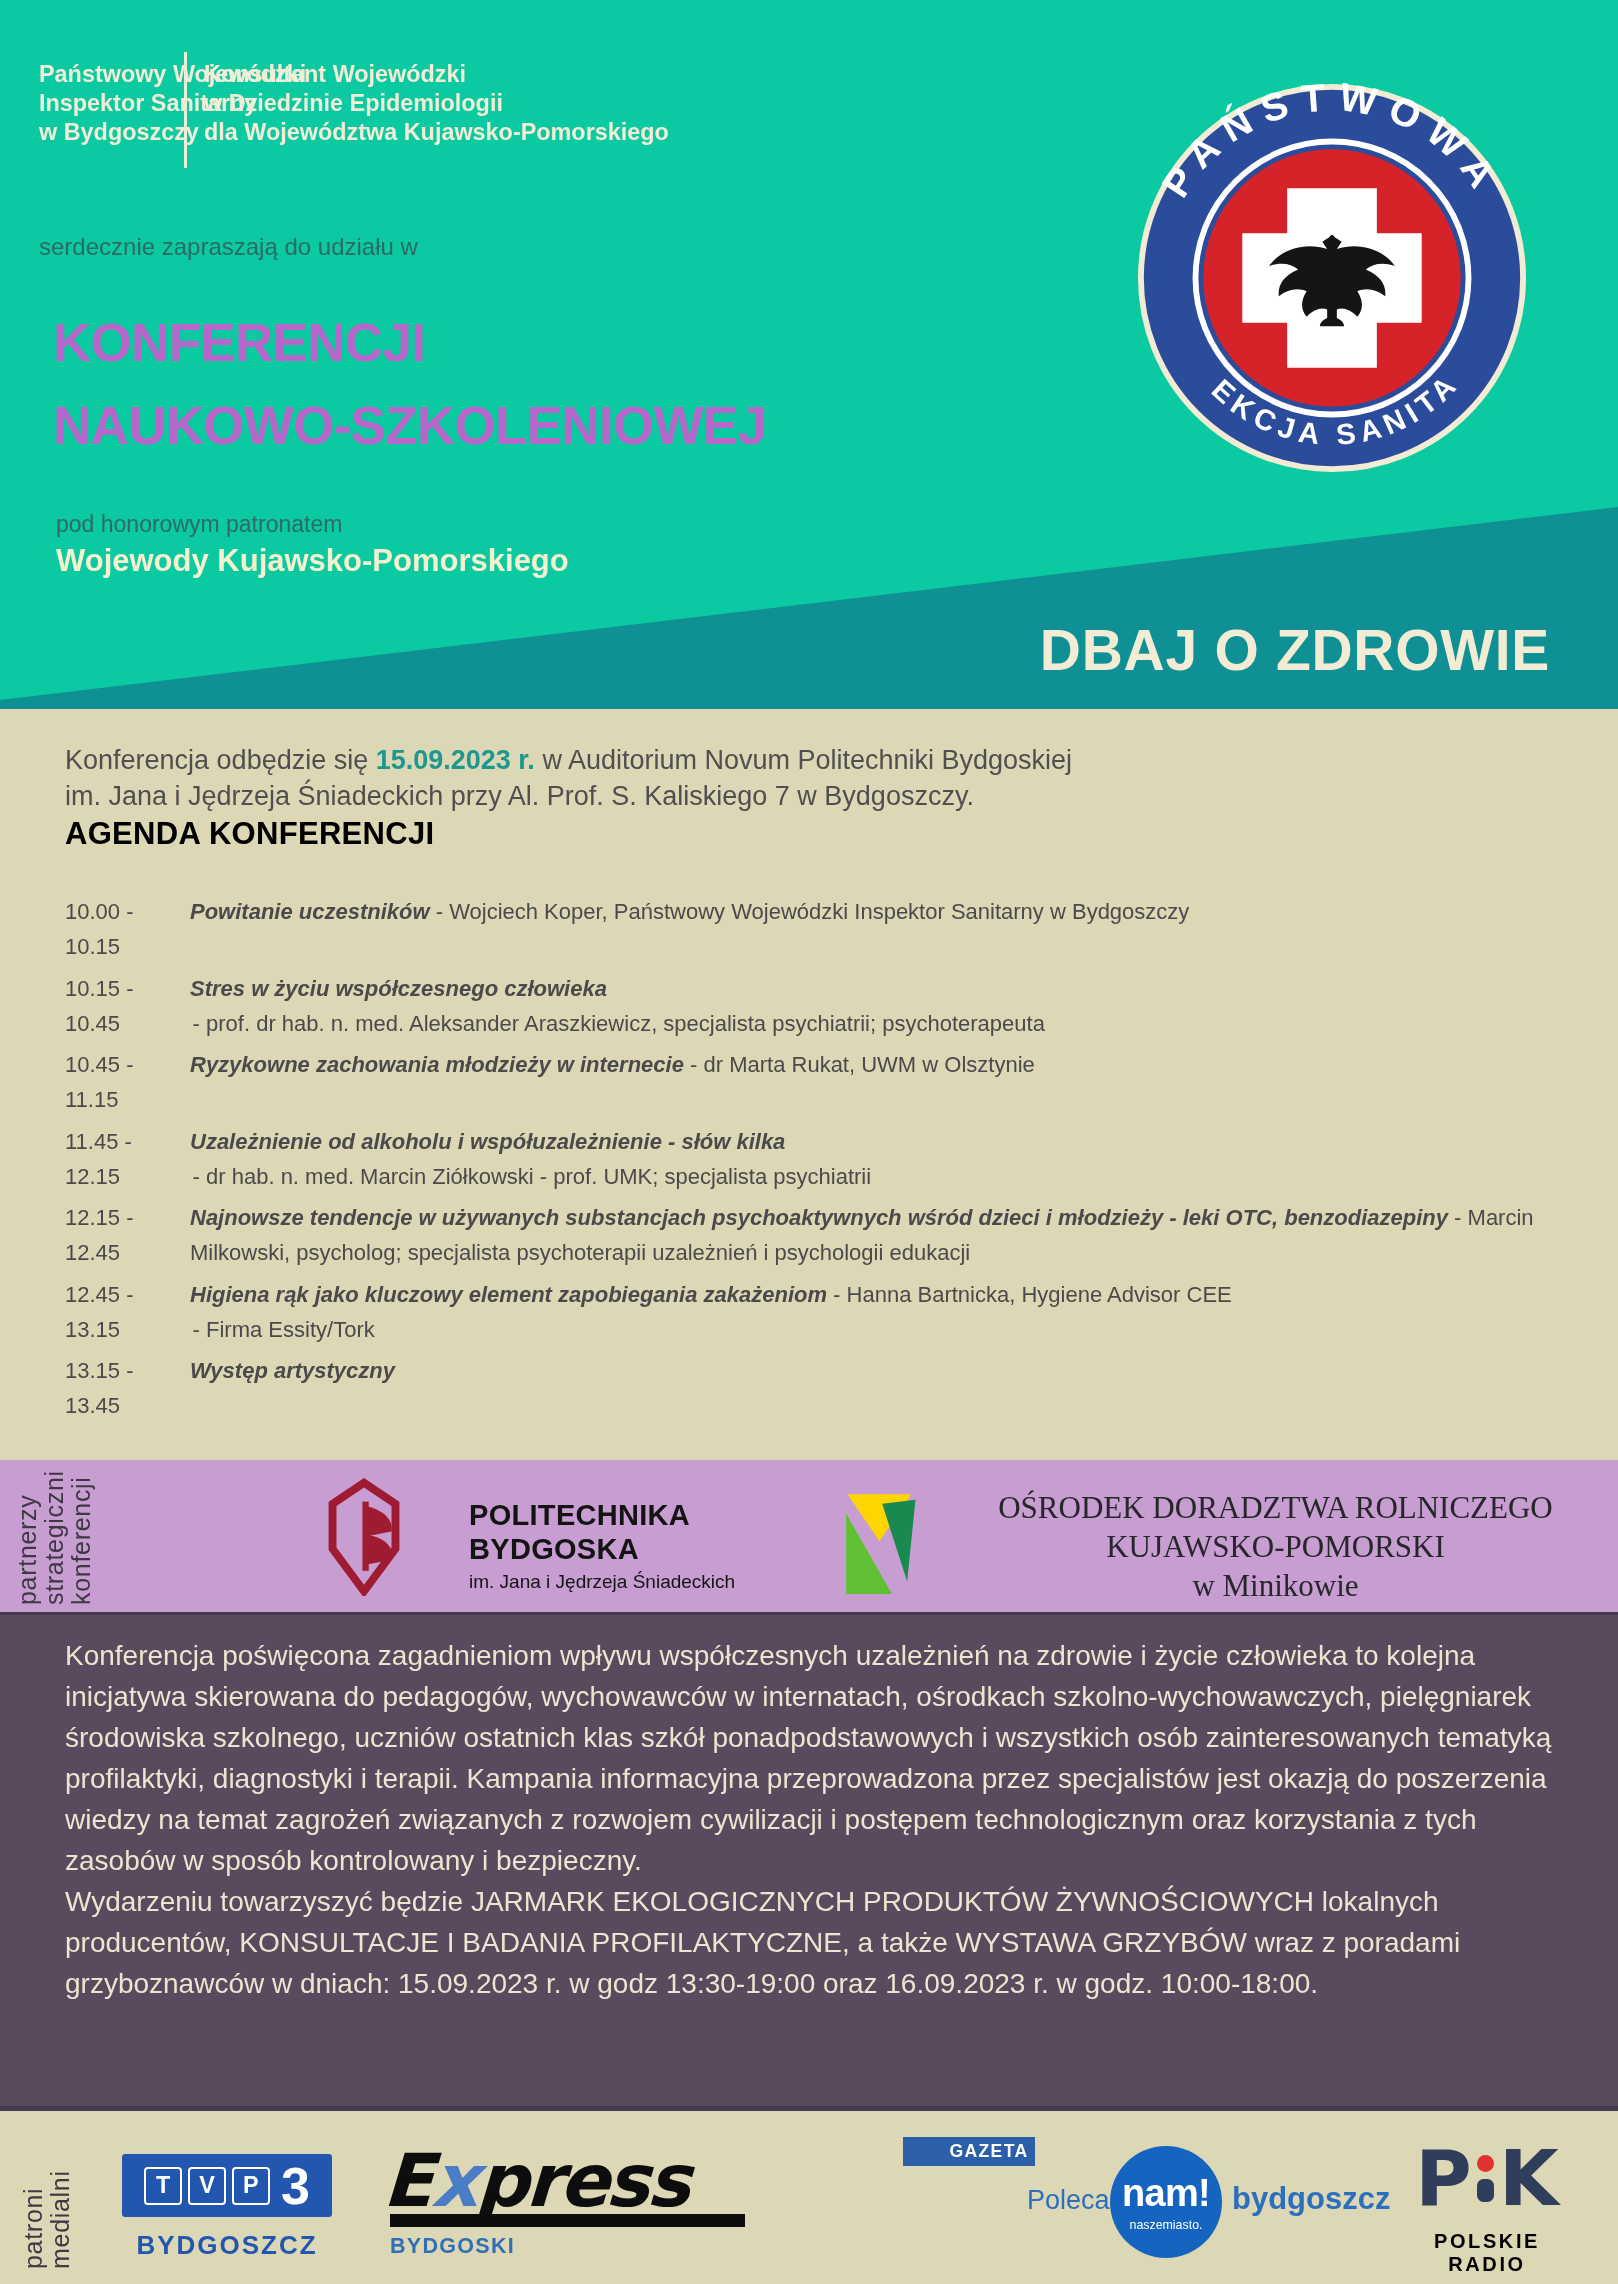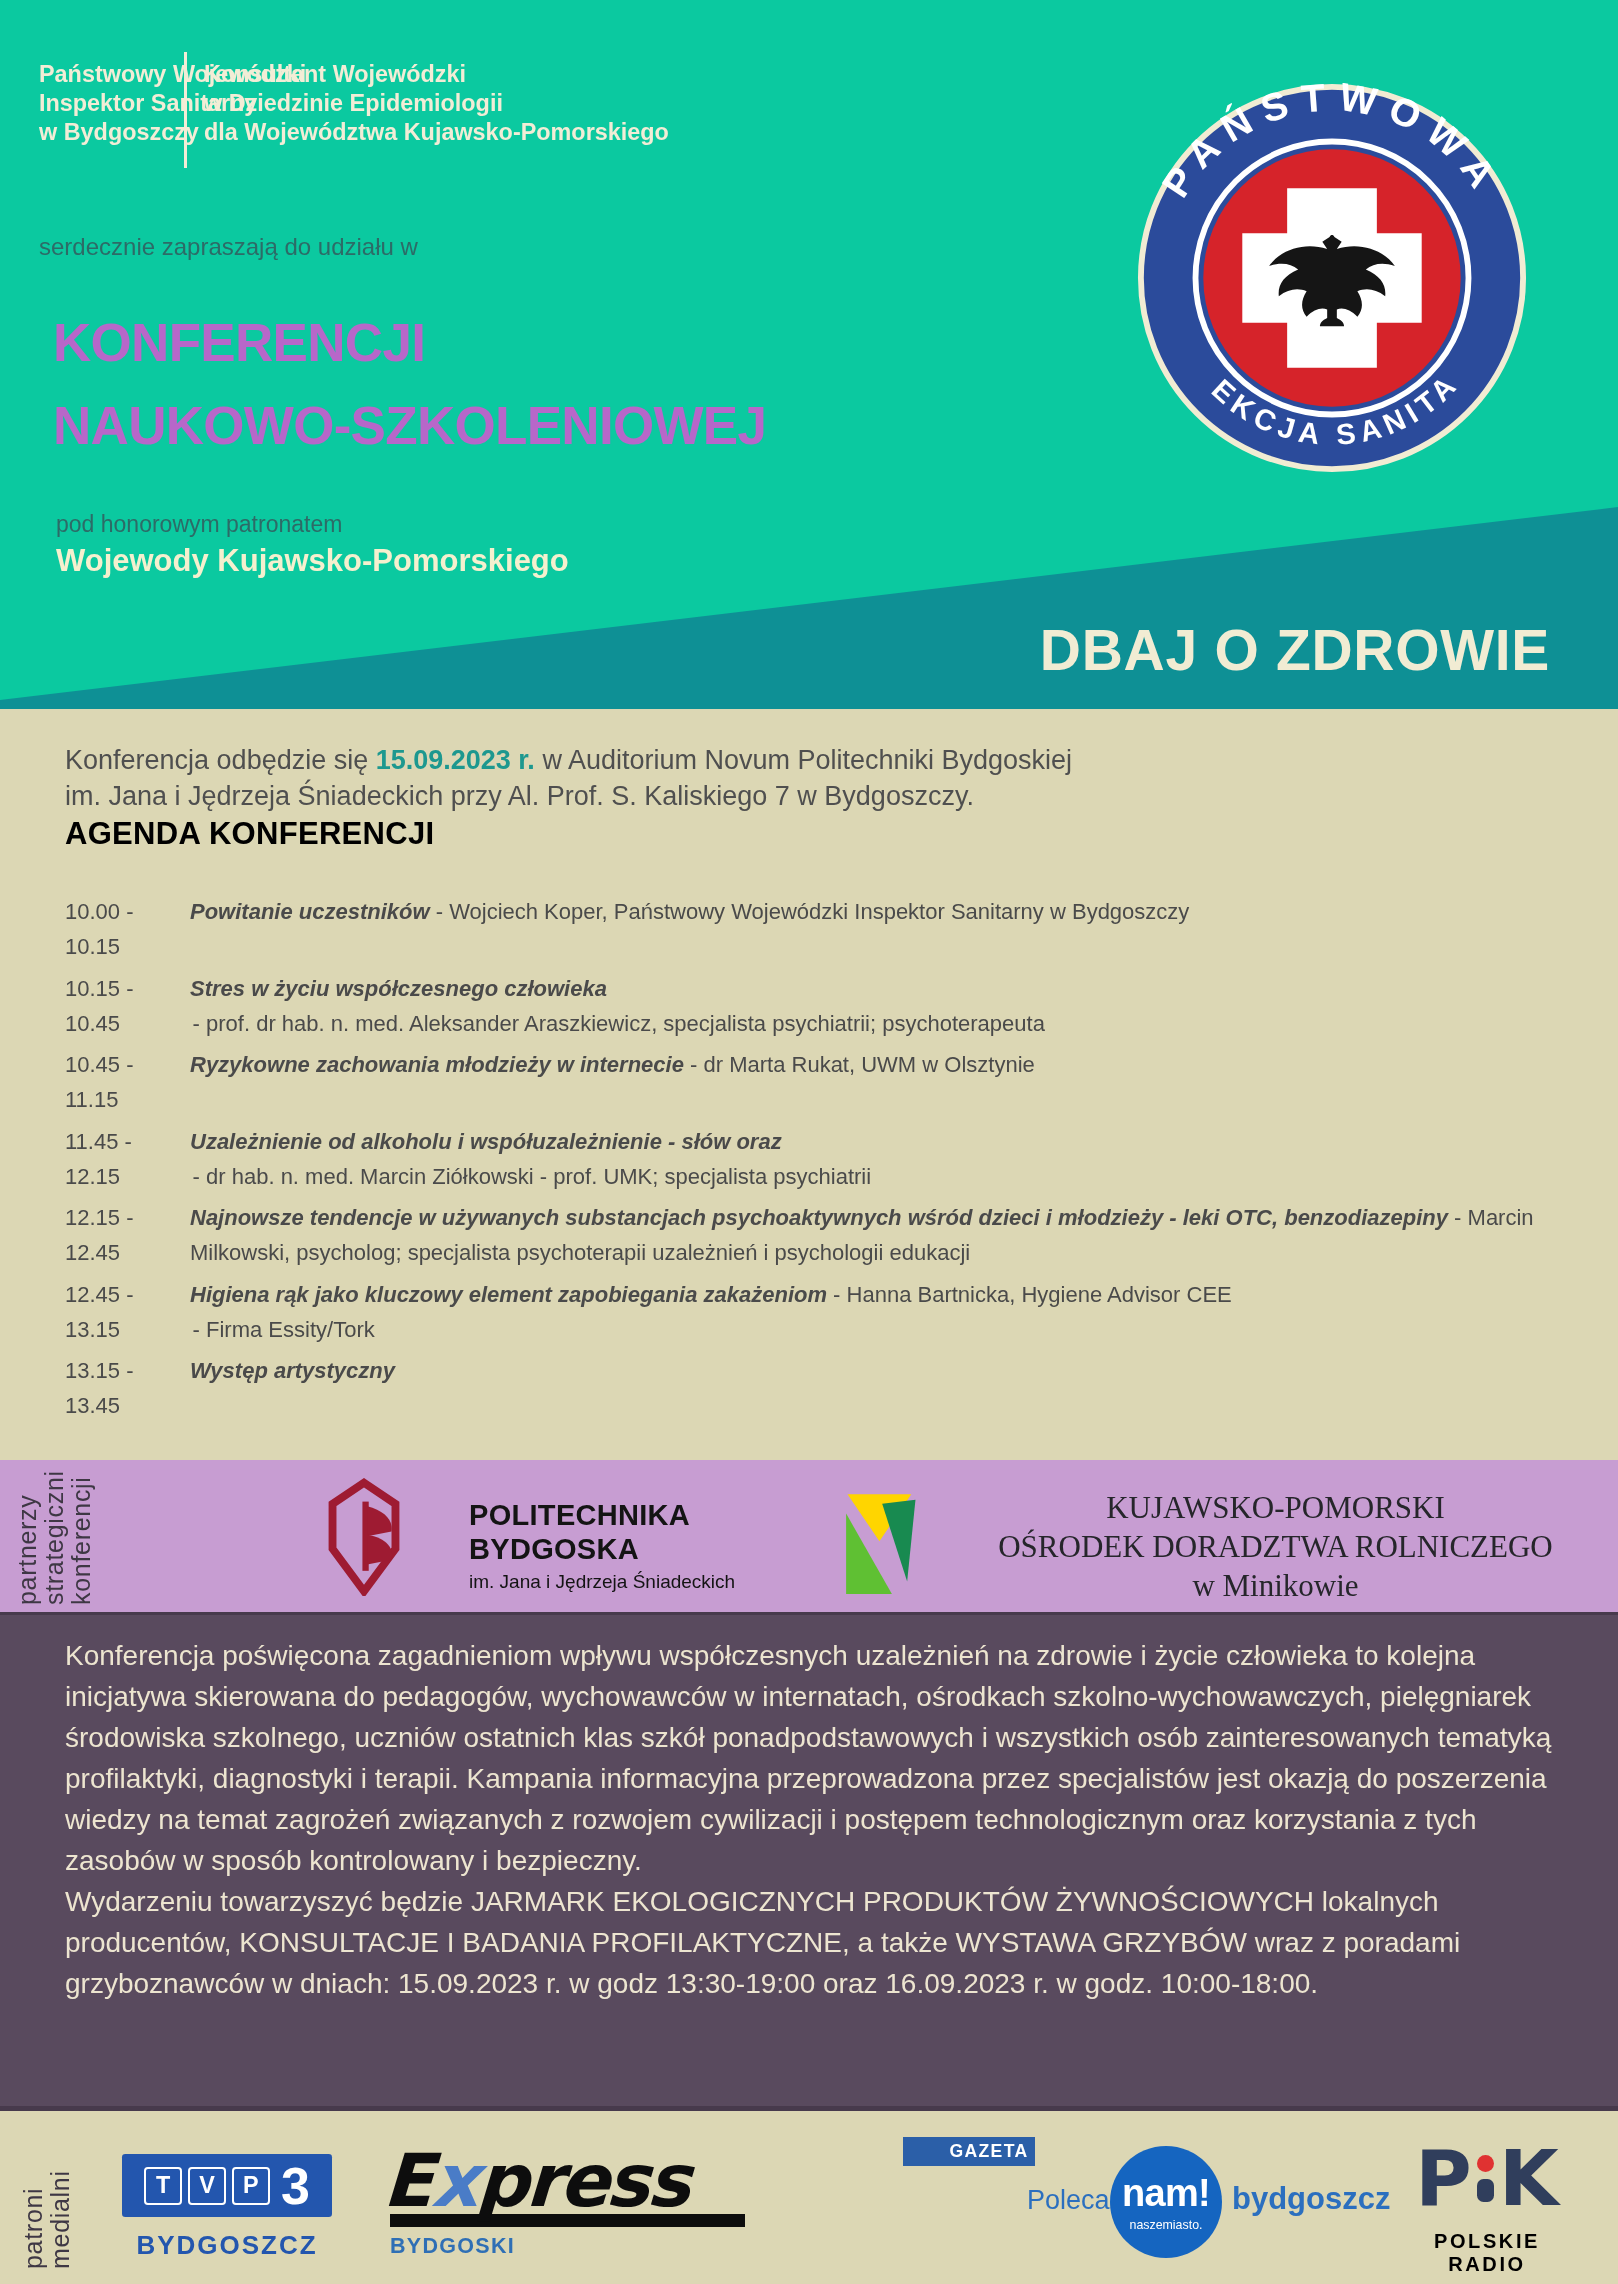--- a/index.html
+++ b/index.html
@@ -157,21 +157,21 @@
       <div class="ag-row">
         <div class="ag-time">10.15 - 10.45</div>
         <div class="ag-body"><span class="ag-title">Stres w życiu współczesnego człowieka</span><div class="ag-det">- prof. dr hab. n. med. Aleksander Araszkiewicz, specjalista psychiatrii; psychoterapeuta</div></div>
       </div>
       <div class="ag-row">
         <div class="ag-time">10.45 - 11.15</div>
         <div class="ag-body"><span class="ag-title">Ryzykowne zachowania młodzieży w internecie</span><span> - dr Marta Rukat, UWM w Olsztynie</span></div>
       </div>
       <div class="ag-row">
         <div class="ag-time">11.45 - 12.15</div>
-        <div class="ag-body"><span class="ag-title">Uzależnienie od alkoholu i współuzależnienie - słów oraz</span><div class="ag-det">- dr hab. n. med. Marcin Ziółkowski - prof. UMK; specjalista psychiatrii</div></div>
+        <div class="ag-body"><span class="ag-title">Uzależnienie od alkoholu i współuzależnienie - słów kilka</span><div class="ag-det">- dr hab. n. med. Marcin Ziółkowski - prof. UMK; specjalista psychiatrii</div></div>
       </div>
       <div class="ag-row">
         <div class="ag-time">12.15 - 12.45</div>
         <div class="ag-body"><span class="ag-title">Najnowsze tendencje w używanych substancjach psychoaktywnych wśród dzieci i młodzieży - leki OTC, benzodiazepiny</span><span> - Marcin Milkowski, psycholog; specjalista psychoterapii uzależnień i psychologii edukacji</span></div>
       </div>
       <div class="ag-row">
         <div class="ag-time">12.45 - 13.15</div>
         <div class="ag-body"><span class="ag-title">Higiena rąk jako kluczowy element zapobiegania zakażeniom</span><span> - Hanna Bartnicka, Hygiene Advisor CEE</span><div class="ag-det">- Firma Essity/Tork</div></div>
       </div>
       <div class="ag-row">
@@ -198,22 +198,22 @@
     <div class="pb-name">BYDGOSKA</div>
     <div class="pb-sub">im. Jana i Jędrzeja Śniadeckich</div>
   </div>
 
   <svg class="kpodr-logo" width="87" height="104" viewBox="0 0 110 150">
     <polygon points="4,34 70,150 4,150" fill="#5FC033"></polygon>
     <polygon points="6,6 98,6 52,74" fill="#FFD500"></polygon>
     <polygon points="56,20 104,14 92,132" fill="#188A50"></polygon>
   </svg>
   <div class="kpodr-text">
+    <div>OŚRODEK DORADZTWA ROLNICZEGO</div>
     <div>KUJAWSKO-POMORSKI</div>
-    <div>OŚRODEK DORADZTWA ROLNICZEGO</div>
     <div>w Minikowie</div>
   </div>
 
   <div class="about">
     <div class="about-text">
       <div>Konferencja poświęcona zagadnieniom wpływu współczesnych uzależnień na zdrowie i życie człowieka to kolejna inicjatywa skierowana do pedagogów, wychowawców w internatach, ośrodkach szkolno-wychowawczych, pielęgniarek środowiska szkolnego, uczniów ostatnich klas szkół ponadpodstawowych i wszystkich osób zainteresowanych tematyką profilaktyki, diagnostyki i terapii. Kampania informacyjna przeprowadzona przez specjalistów jest okazją do poszerzenia wiedzy na temat zagrożeń związanych z rozwojem cywilizacji i postępem technologicznym oraz korzystania z tych zasobów w sposób kontrolowany i bezpieczny.</div>
       <div>Wydarzeniu towarzyszyć będzie JARMARK EKOLOGICZNYCH PRODUKTÓW ŻYWNOŚCIOWYCH lokalnych producentów, KONSULTACJE I BADANIA PROFILAKTYCZNE, a także WYSTAWA GRZYBÓW wraz z poradami grzyboznawców w dniach: 15.09.2023 r. w godz 13:30-19:00 oraz 16.09.2023 r. w godz. 10:00-18:00.</div>
     </div>
   </div>
 

